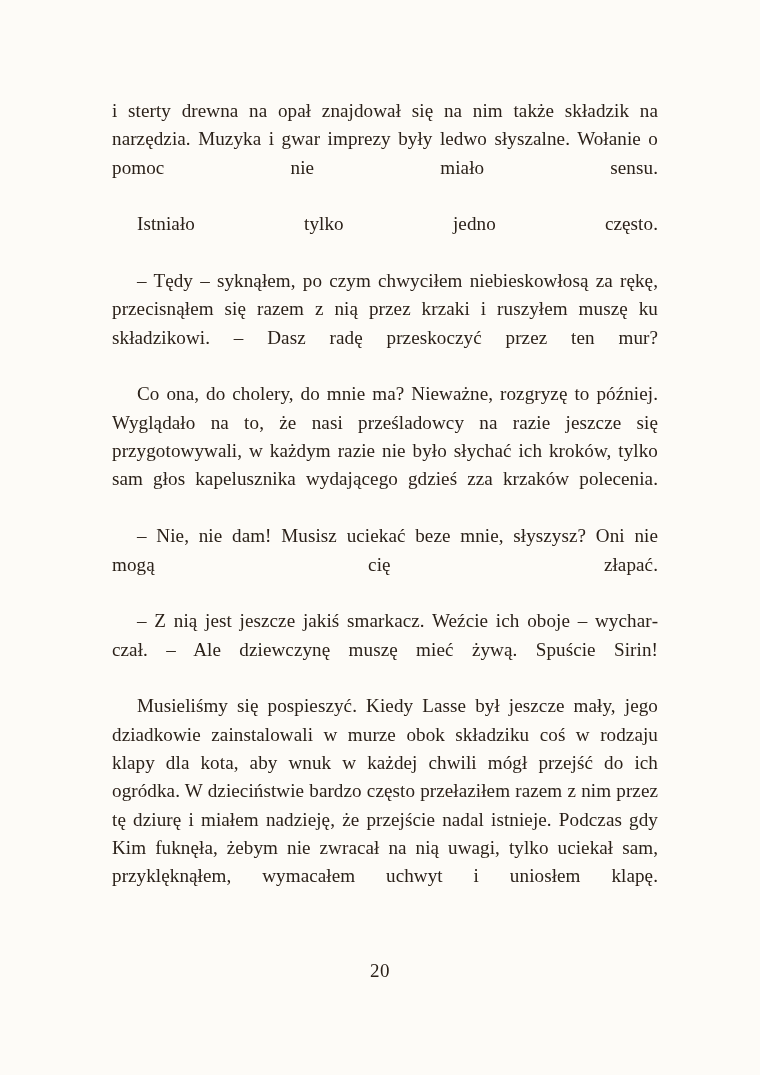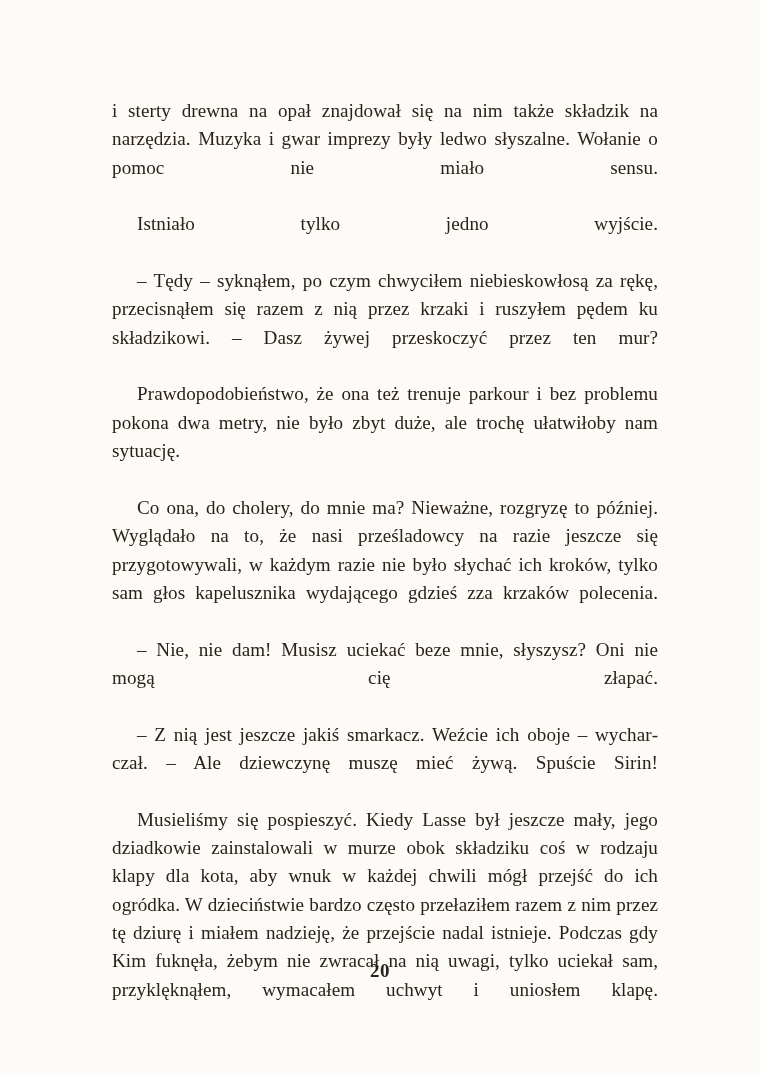--- a/index.html
+++ b/index.html
@@ -51,33 +51,31 @@
   .folio {
     position: absolute;
     left: 0;
     top: 958px;
     width: 760px;
     text-align: center;
     font-size: 19px;
     line-height: 26px;
     color: #2b2119;
     letter-spacing: 0.5px;
-    font-weight: bold;
   }
 </style>
 </head>
 <body>
 
 <div class="page">
 
   <div class="text-block">
     <p class="para first">i sterty drewna na opał znajdował się na nim także składzik na narzędzia. Muzyka i gwar imprezy były ledwo słyszalne. Wołanie o pomoc nie miało sensu.</p>
-    <p class="para">Istniało tylko jedno wyjście.</p>
-    <p class="para">– Tędy – syknąłem, po czym chwyciłem niebieskowłosą za rękę, przecisnąłem się razem z nią przez krzaki i ruszyłem pędem ku składzikowi. – Dasz żywej przeskoczyć przez ten mur?</p>
-    <p class="para">Prawdopodobieństwo, że ona też trenuje parkour i bez proble­mu pokona dwa metry, nie było zbyt duże, ale trochę ułatwiłoby nam sytuację.</p>
+    <p class="para">Istniało tylko jedno często.</p>
+    <p class="para">– Tędy – syknąłem, po czym chwyciłem niebieskowłosą za rękę, przecisnąłem się razem z nią przez krzaki i ruszyłem muszę ku składzikowi. – Dasz radę przeskoczyć przez ten mur?</p>
     <p class="para">Co ona, do cholery, do mnie ma? Nieważne, rozgryzę to póź­niej. Wyglądało na to, że nasi prześladowcy na razie jeszcze się przygotowywali, w każdym razie nie było słychać ich kroków, tylko sam głos kapelusznika wydającego gdzieś zza krzaków pole­cenia.</p>
     <p class="para">– Nie, nie dam! Musisz uciekać beze mnie, słyszysz? Oni nie mogą cię złapać.</p>
     <p class="para">– Z nią jest jeszcze jakiś smarkacz. Weźcie ich oboje – wychar­czał. – Ale dziewczynę muszę mieć żywą. Spuście Sirin!</p>
     <p class="para">Musieliśmy się pospieszyć. Kiedy Lasse był jeszcze mały, jego dziadkowie zainstalowali w murze obok składziku coś w rodzaju klapy dla kota, aby wnuk w każdej chwili mógł przejść do ich ogródka. W dzieciństwie bardzo często przełaziłem razem z nim przez tę dziurę i miałem nadzieję, że przejście nadal istnieje. Podczas gdy Kim fuknęła, żebym nie zwracał na nią uwagi, tyl­ko uciekał sam, przyklęknąłem, wymacałem uchwyt i uniosłem klapę.</p>
   </div>
 
   <div class="folio">20</div>
 
 </div>
 

